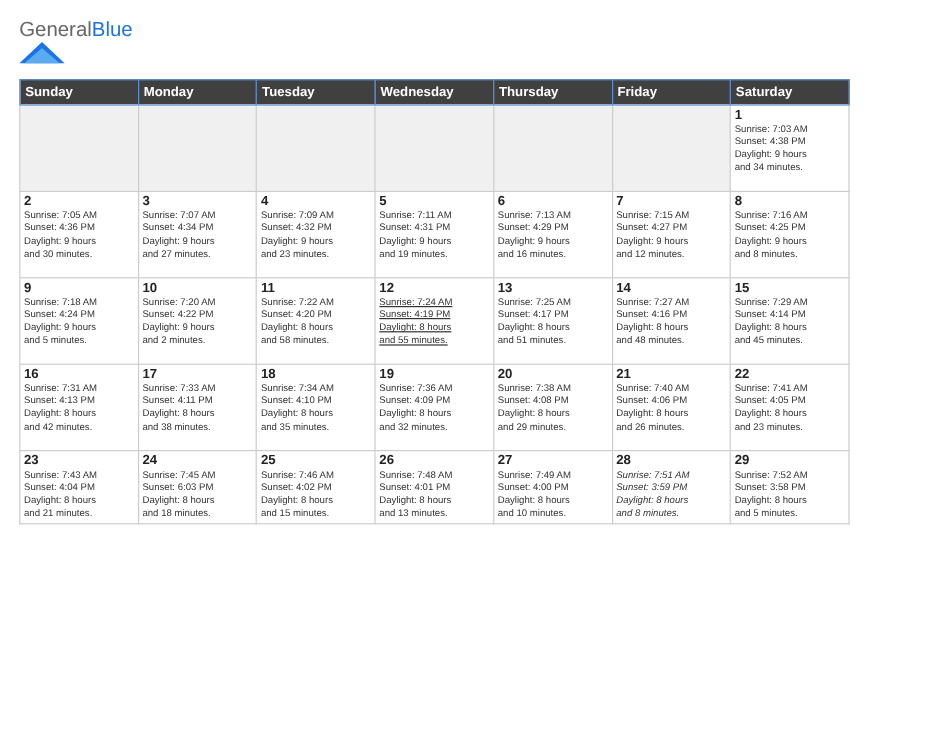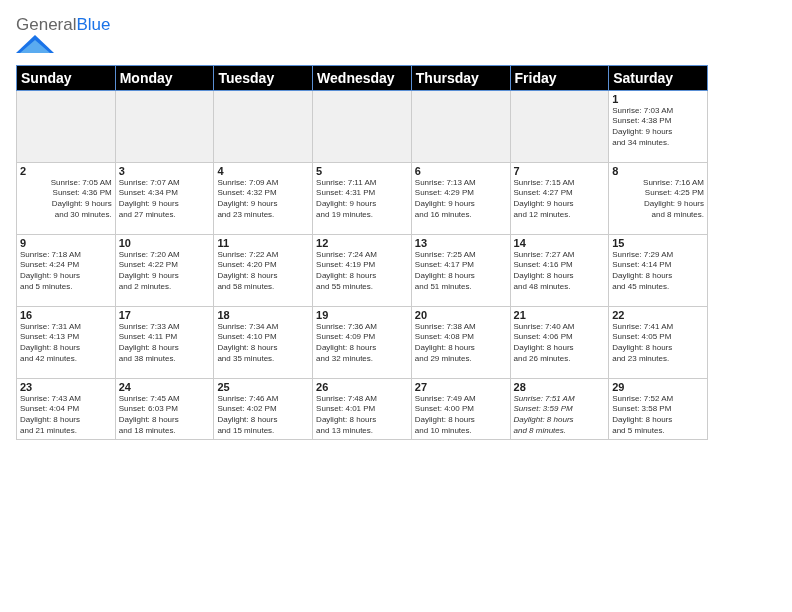--- a/index.html
+++ b/index.html
@@ -39,23 +39,23 @@
     .subtitle {
       font-size: 14px;
       color: #444;
     }
     .calendar {
       width: 100%;
       border-collapse: collapse;
       table-layout: fixed;
     }
     .calendar th {
-      background: #000000;
+      background: #404040;
       color: #fff;
-      font-size: 14px;
+      font-size: 11px;
       font-weight: bold;
       padding: 4px 4px;
       text-align: left;
       border: 1px solid #5a8fd4;
     }
     .calendar td {
       border: 1px solid #ccc;
       vertical-align: top;
       padding: 2px 3px;
       font-size: 8.5px;
@@ -129,21 +129,21 @@
             <span class="day-num">1</span>
             <div class="day-info" style="white-space: pre-line;">Sunrise: 7:03 AM
 Sunset: 4:38 PM
 Daylight: 9 hours
 and 34 minutes.</div>
           </td>
         </tr>
         <tr>
           <td>
             <span class="day-num">2</span>
-            <div class="day-info" style="white-space: pre-line; text-align: right;">Sunrise: 7:05 AM
+            <div class="day-info" style="white-space: pre-line;">Sunrise: 7:05 AM
 Sunset: 4:36 PM
 Daylight: 9 hours
 and 30 minutes.</div>
           </td>
           <td>
             <span class="day-num">3</span>
             <div class="day-info" style="white-space: pre-line;">Sunrise: 7:07 AM
 Sunset: 4:34 PM
 Daylight: 9 hours
 and 27 minutes.</div>
@@ -171,21 +171,21 @@
           </td>
           <td>
             <span class="day-num">7</span>
             <div class="day-info" style="white-space: pre-line;">Sunrise: 7:15 AM
 Sunset: 4:27 PM
 Daylight: 9 hours
 and 12 minutes.</div>
           </td>
           <td>
             <span class="day-num">8</span>
-            <div class="day-info" style="white-space: pre-line; text-align: right;">Sunrise: 7:16 AM
+            <div class="day-info" style="white-space: pre-line;">Sunrise: 7:16 AM
 Sunset: 4:25 PM
 Daylight: 9 hours
 and 8 minutes.</div>
           </td>
         </tr>
         <tr>
           <td>
             <span class="day-num">9</span>
             <div class="day-info" style="white-space: pre-line;">Sunrise: 7:18 AM
 Sunset: 4:24 PM
@@ -201,21 +201,21 @@
           </td>
           <td>
             <span class="day-num">11</span>
             <div class="day-info" style="white-space: pre-line;">Sunrise: 7:22 AM
 Sunset: 4:20 PM
 Daylight: 8 hours
 and 58 minutes.</div>
           </td>
           <td>
             <span class="day-num">12</span>
-            <div class="day-info" style="white-space: pre-line;">Sunrise: 7:24 AM
+            <div class="day-info" style="white-space: pre-line; text-decoration: underline;">Sunrise: 7:24 AM
 Sunset: 4:19 PM
 Daylight: 8 hours
 and 55 minutes.</div>
           </td>
           <td>
             <span class="day-num">13</span>
             <div class="day-info" style="white-space: pre-line;">Sunrise: 7:25 AM
 Sunset: 4:17 PM
 Daylight: 8 hours
 and 51 minutes.</div>

